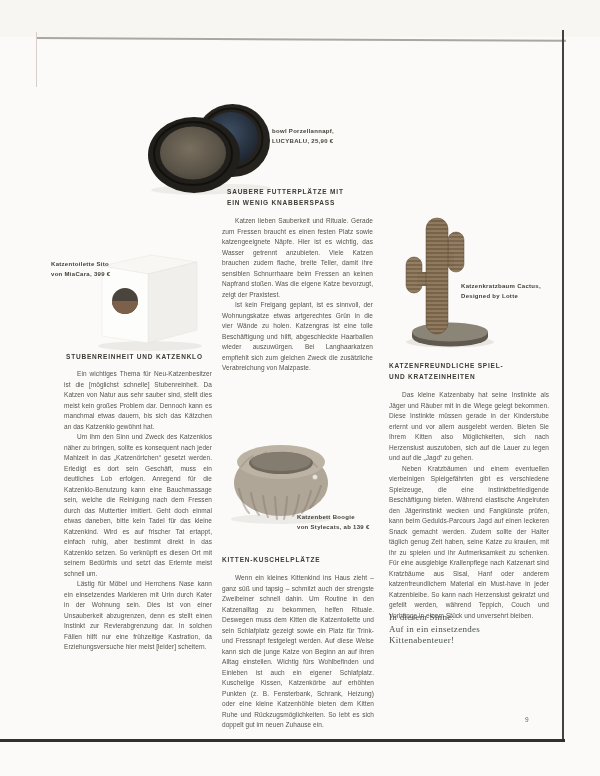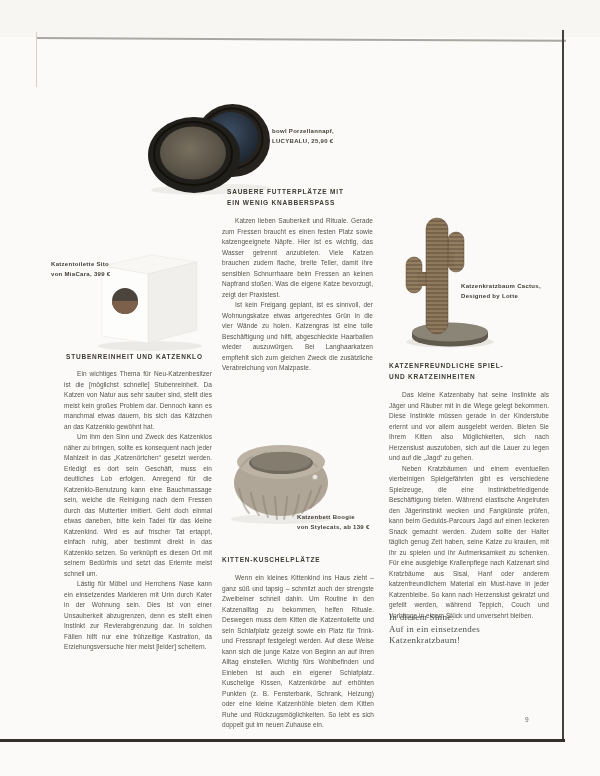--- a/index.html
+++ b/index.html
@@ -154,18 +154,18 @@
     <div>UND KRATZEINHEITEN</div>
   </div>
   <div class="body" style="left:389px;top:390px;width:160px;">
     <p>Das kleine Katzenbaby hat seine Instinkte als Jäger und Räuber mit in die Wiege gelegt bekommen. Diese Instinkte müssen gerade in der Kinderstube erlernt und vor allem ausgelebt werden. Bieten Sie Ihrem Kitten also Möglichkeiten, sich nach Herzenslust auszutoben, sich auf die Lauer zu legen und auf die „Jagd“ zu gehen.</p>
     <p>Neben Kratzbäumen und einem eventuellen vierbeinigen Spielgefährten gibt es verschiedene Spielzeuge, die eine instinktbefriedigende Beschäftigung bieten. Während elastische Angelruten den Jägerinstinkt wecken und Fangkünste prüfen, kann beim Gedulds-Parcours Jagd auf einen leckeren Snack gemacht werden. Zudem sollte der Halter täglich genug Zeit haben, seine Katze zu kraulen, mit ihr zu spielen und ihr Aufmerksamkeit zu schenken. Für eine ausgiebige Krallenpflege nach Katzenart sind Kratzbäume aus Sisal, Hanf oder anderem katzenfreundlichem Material ein Must-have in jeder Katzenbleibe. So kann nach Herzenslust gekratzt und gefeilt werden, während Teppich, Couch und Vorhänge in einem Stück und unversehrt bleiben.</p>
   </div>
 
   <div class="closing" style="left:389px;top:612px;">
     <div>In diesem Sinne:</div>
     <div>Auf in ein einsetzendes</div>
-    <div>Katzenkratzbaum!</div>
+    <div>Kittenabenteuer!</div>
   </div>
 
   <div class="pagenum" style="left:525px;top:716px;">9</div>
 
 </div>
 
 </body></html>

